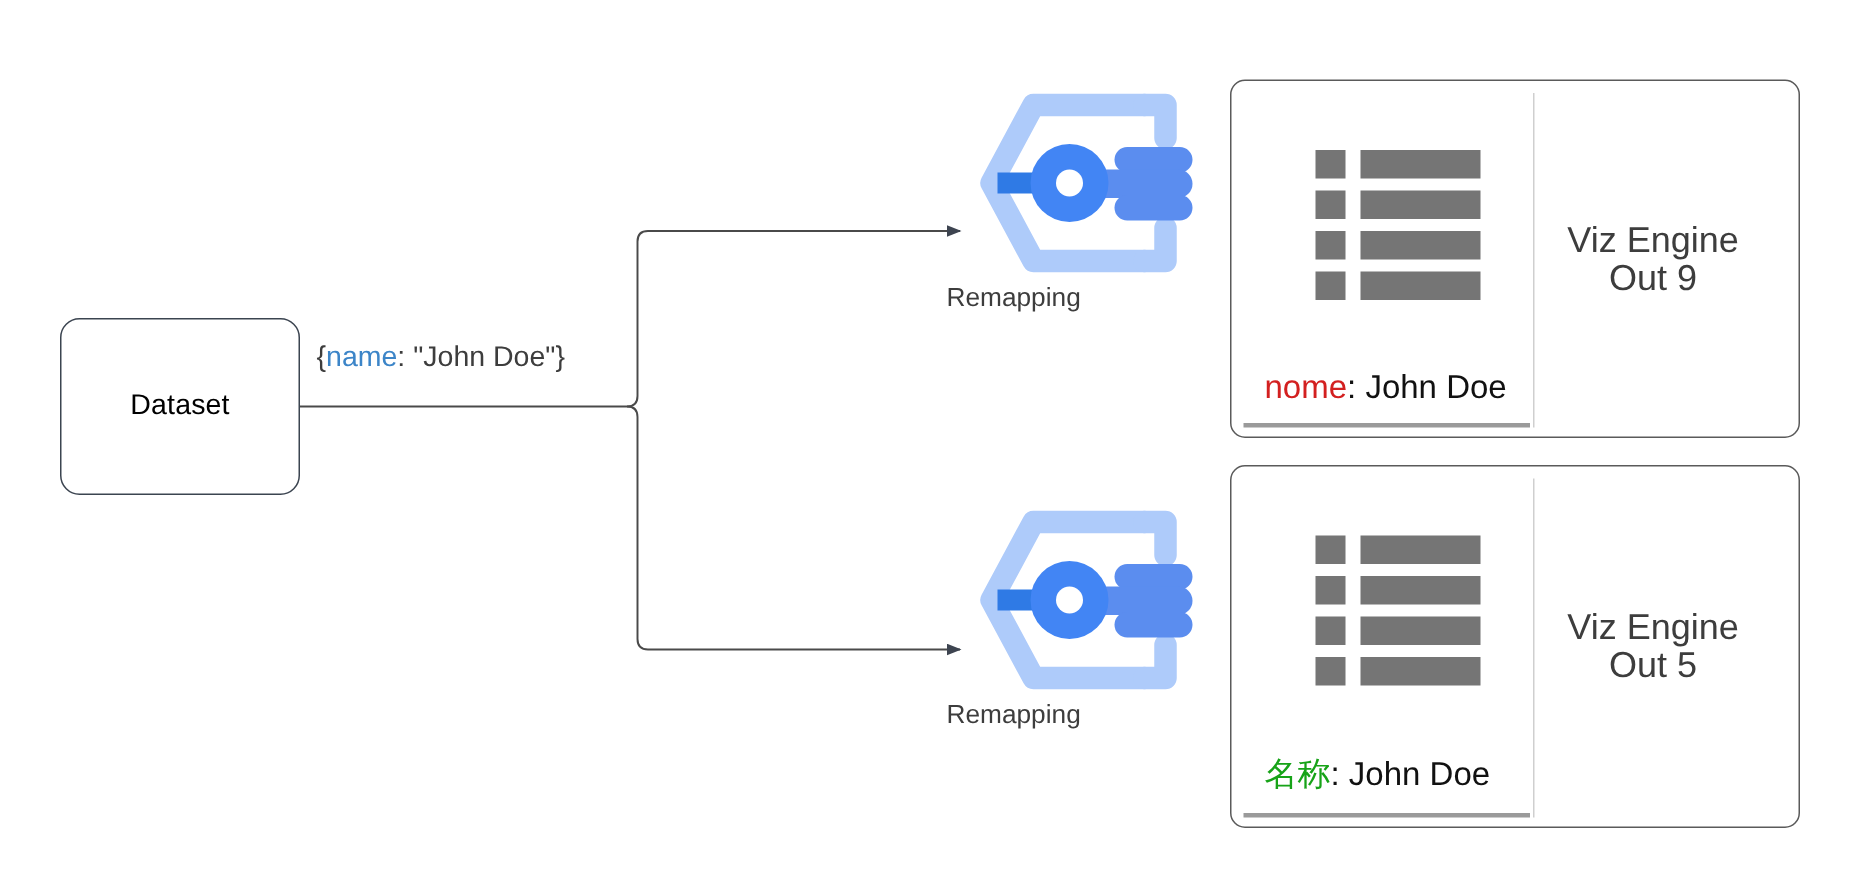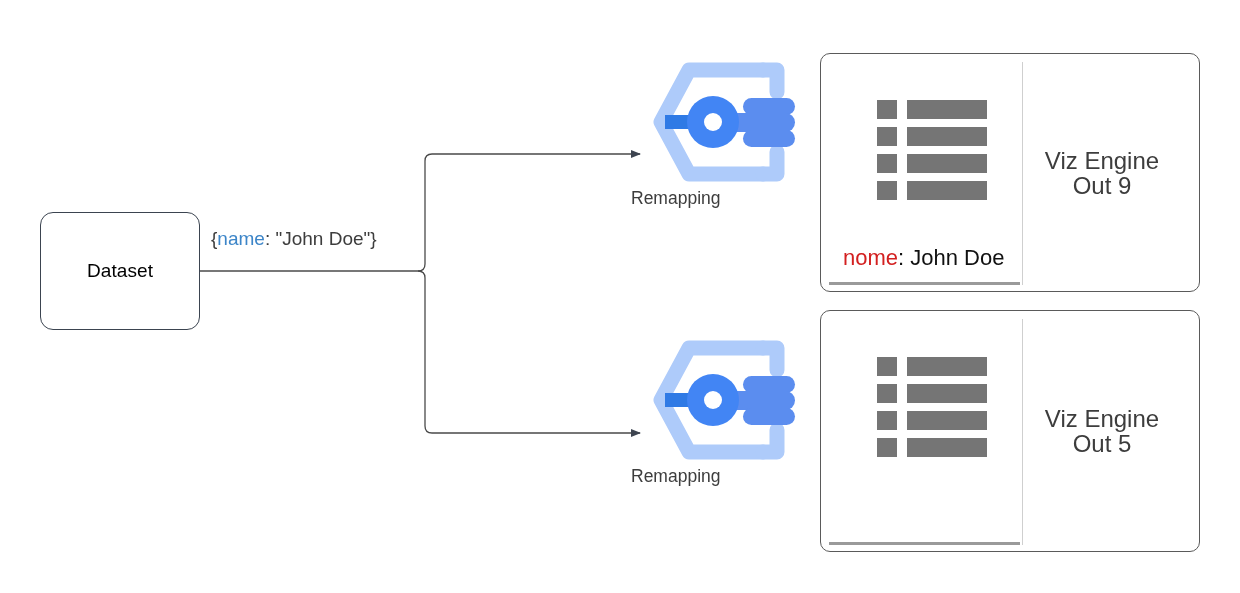--- a/index.html
+++ b/index.html
@@ -280,20 +280,21 @@
         </div>
         <div class="list-row">
           <div class="list-sq"></div>
           <div class="list-bar"></div>
         </div>
         <div class="list-row">
           <div class="list-sq"></div>
           <div class="list-bar"></div>
         </div>
       </div>
+      <div class="viz-result"><span class="res-key-green">名称</span><span class="res-rest">: John Doe</span></div>
     </div>
     <div class="viz-engine-label">
       <div>Viz Engine</div>
       <div>Out 5</div>
     </div>
   </div>
 
 </div>
 
 </body></html>

